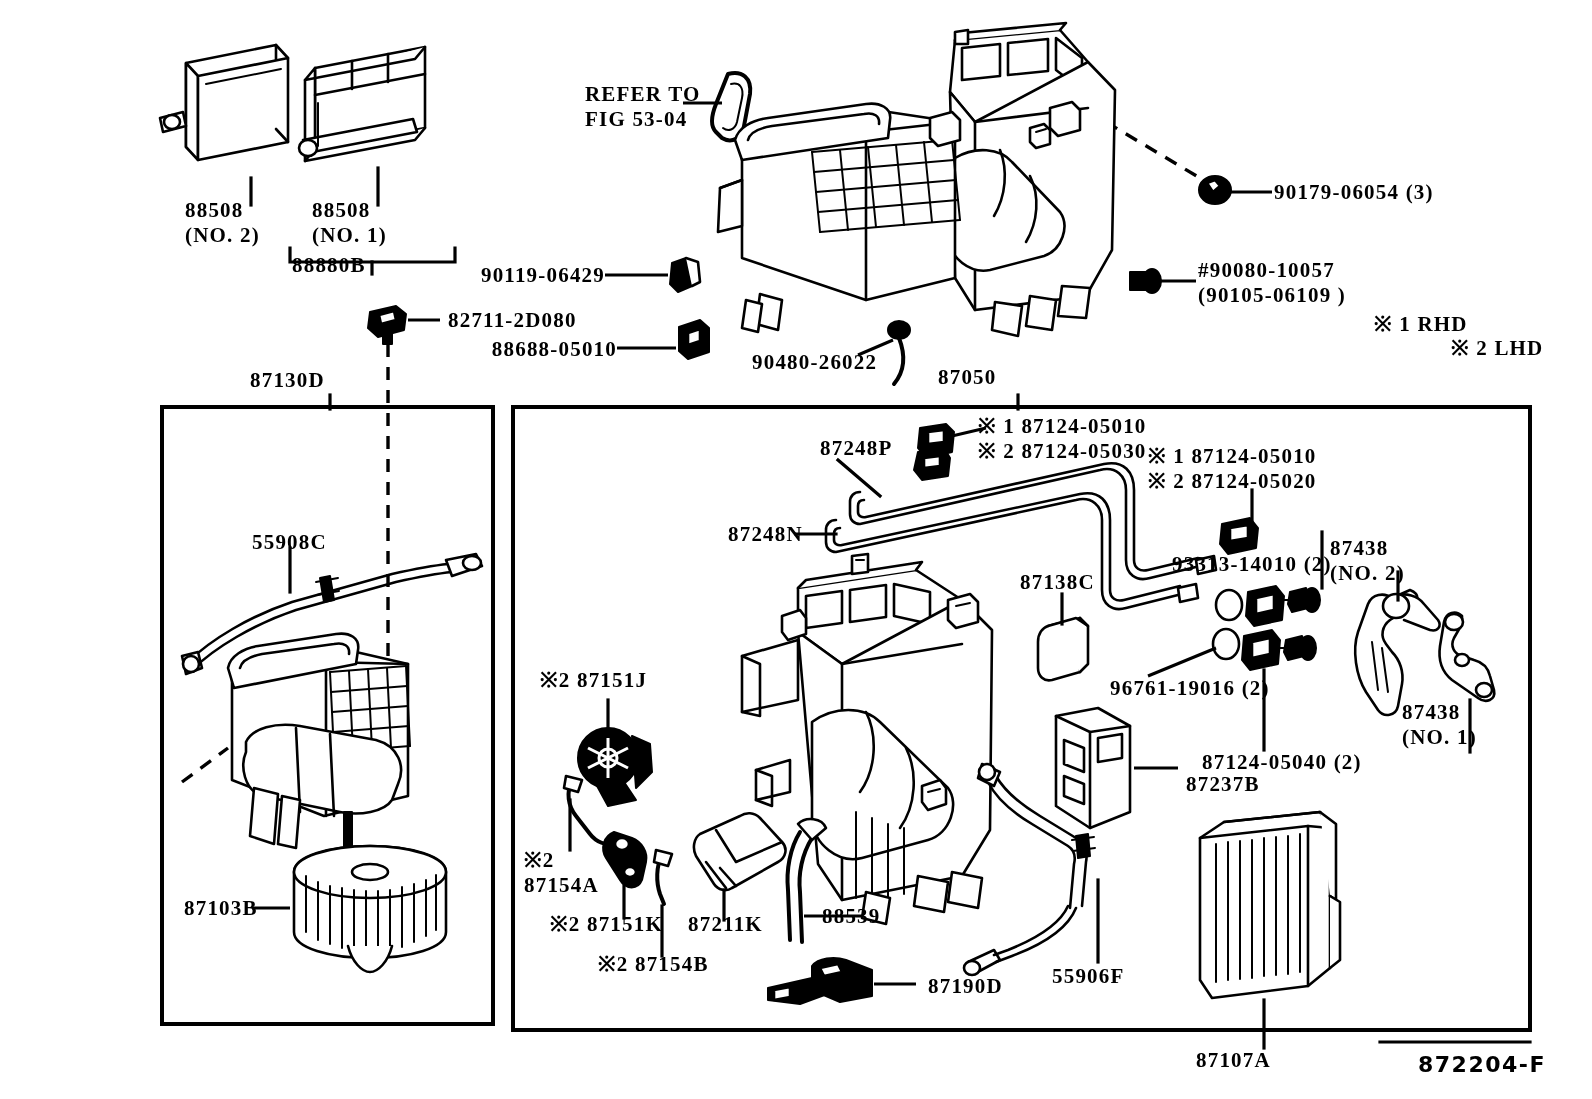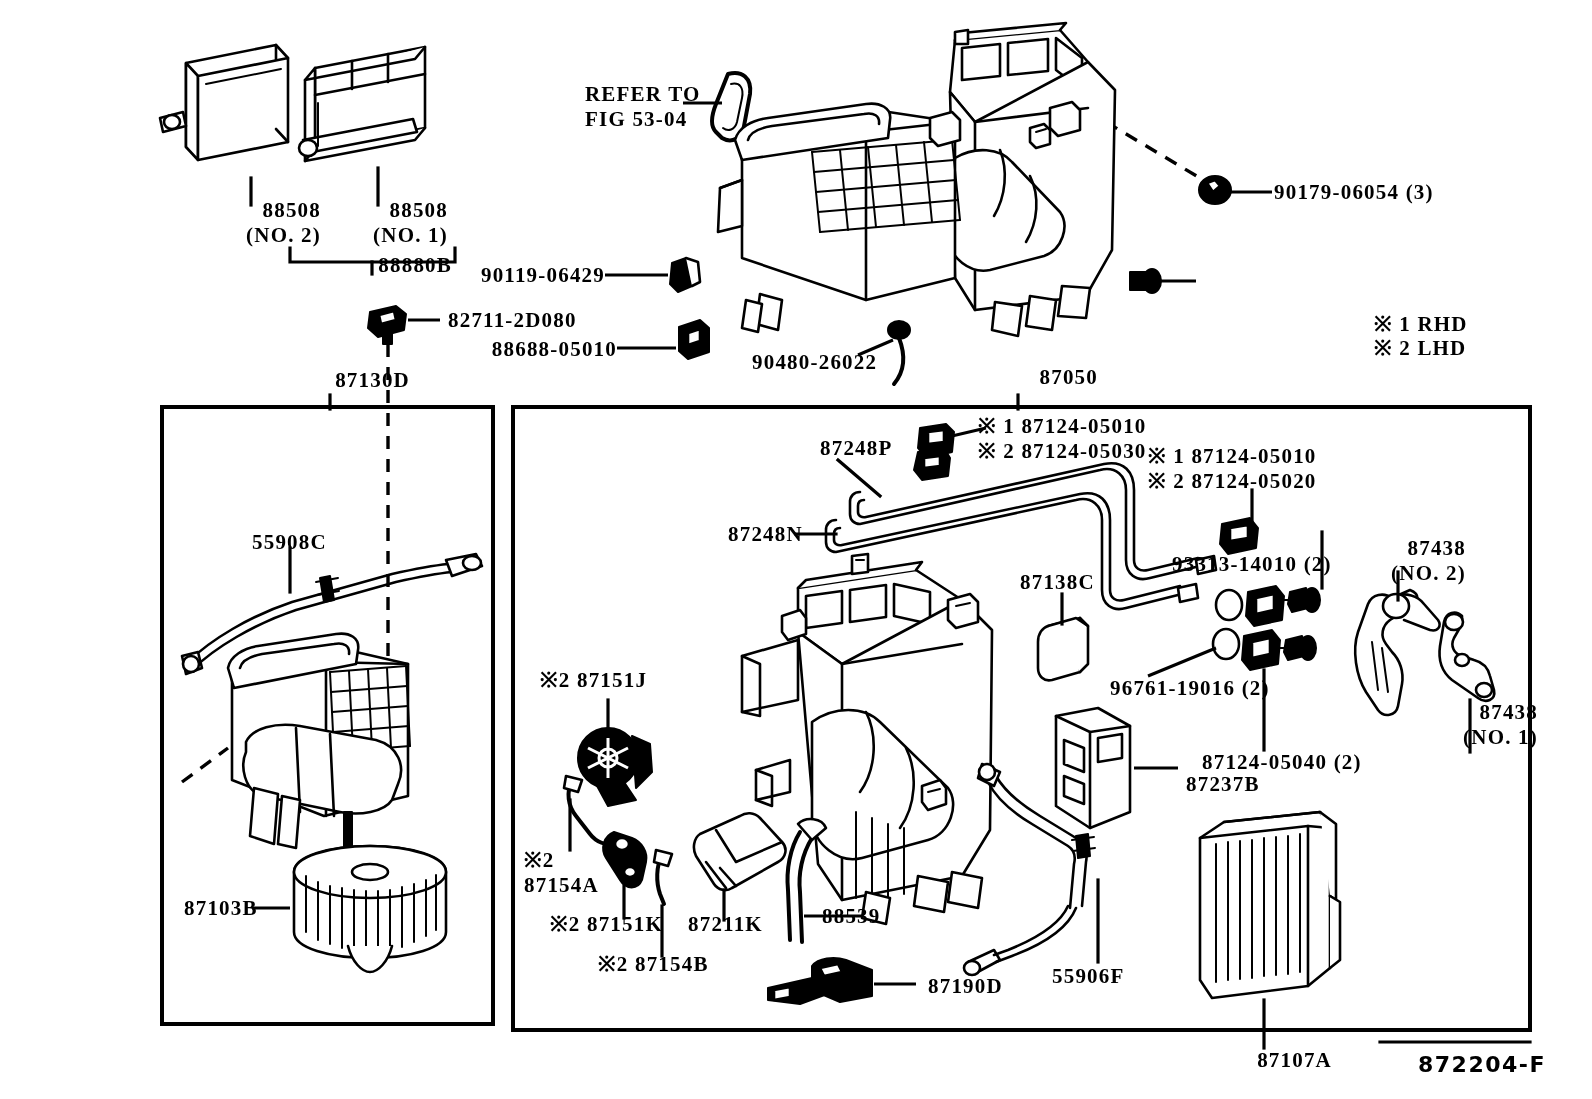--- a/index.html
+++ b/index.html
@@ -2,21 +2,21 @@
 <html><head>
 <meta charset="utf-8">
 <style>
   html,body{margin:0;padding:0;background:#fff;}
   body{width:1592px;height:1099px;position:relative;overflow:hidden;
        font-family:"DejaVu Sans",sans-serif;color:#000;}
   #stage{position:absolute;inset:0;}
   .lbl{position:absolute;font-weight:bold;font-size:21px;letter-spacing:1.2px;
        white-space:pre;line-height:1.15;font-family:Liberation Serif, serif;}
   .lbl.l2{line-height:1.18;}
-  .ctr{text-align:right;}
+  .ctr{text-align:left;}
   .rt{text-align:right;}
   svg{position:absolute;left:0;top:0;overflow:visible;}
   .ln{stroke:#000;fill:none;}
   .panel{stroke:#000;fill:none;stroke-width:4;}
   .thk{stroke:#000;fill:none;stroke-width:3.2;stroke-linecap:square;}
   .art{stroke:#000;fill:none;stroke-width:2.6;stroke-linejoin:round;stroke-linecap:round;}
   .artf{stroke:#000;fill:#fff;stroke-width:2.6;stroke-linejoin:round;stroke-linecap:round;}
   .thin{stroke:#000;fill:none;stroke-width:2;stroke-linejoin:round;stroke-linecap:round;}
   .solidblk{fill:#000;stroke:#000;stroke-width:2;stroke-linejoin:round;}
   .dash{stroke:#000;fill:none;stroke-width:3.4;stroke-dasharray:13 10;}
@@ -452,28 +452,30 @@
   <div class="lbl ctr l2" style="left:185px;top:198px;width:136px;">88508
 (NO. 2)</div>
   <div class="lbl ctr l2" style="left:312px;top:198px;width:136px;">88508
 (NO. 1)</div>
   <div class="lbl ctr" style="left:292px;top:253px;width:160px;">88880B</div>
 
   <div class="lbl l2" style="left:585px;top:82px;">REFER TO
 FIG 53-04</div>
 
   <div class="lbl" style="left:1274px;top:180px;text-align:center;">90179-06054 (3)</div>
+  <div class="lbl l2" style="left:1198px;top:258px;">#90080-10057
+(90105-06109 )</div>
 
   <div class="lbl rt" style="left:440px;top:263px;width:165px;">90119-06429</div>
   <div class="lbl" style="left:448px;top:308px;">82711-2D080</div>
   <div class="lbl rt" style="left:452px;top:337px;width:165px;">88688-05010</div>
   <div class="lbl" style="left:752px;top:350px;">90480-26022</div>
 
   <div class="lbl l2" style="left:1374px;top:312px;">※ 1 RHD</div>
-  <div class="lbl l2" style="left:1374px;top:336px;">※ 2 LHD</div>
+  <div class="lbl l2" style="left:1451px;top:336px;">※ 2 LHD</div>
 
   <div class="lbl ctr" style="left:250px;top:368px;width:160px;">87130D</div>
   <div class="lbl ctr" style="left:938px;top:365px;width:160px;">87050</div>
 
   <div class="lbl" style="left:252px;top:530px;">55908C</div>
   <div class="lbl rt" style="left:184px;top:896px;width:70px;">87103B</div>
 
   <div class="lbl" style="left:820px;top:436px;">87248P</div>
   <div class="lbl rt" style="left:728px;top:522px;width:70px;">87248N</div>
 

